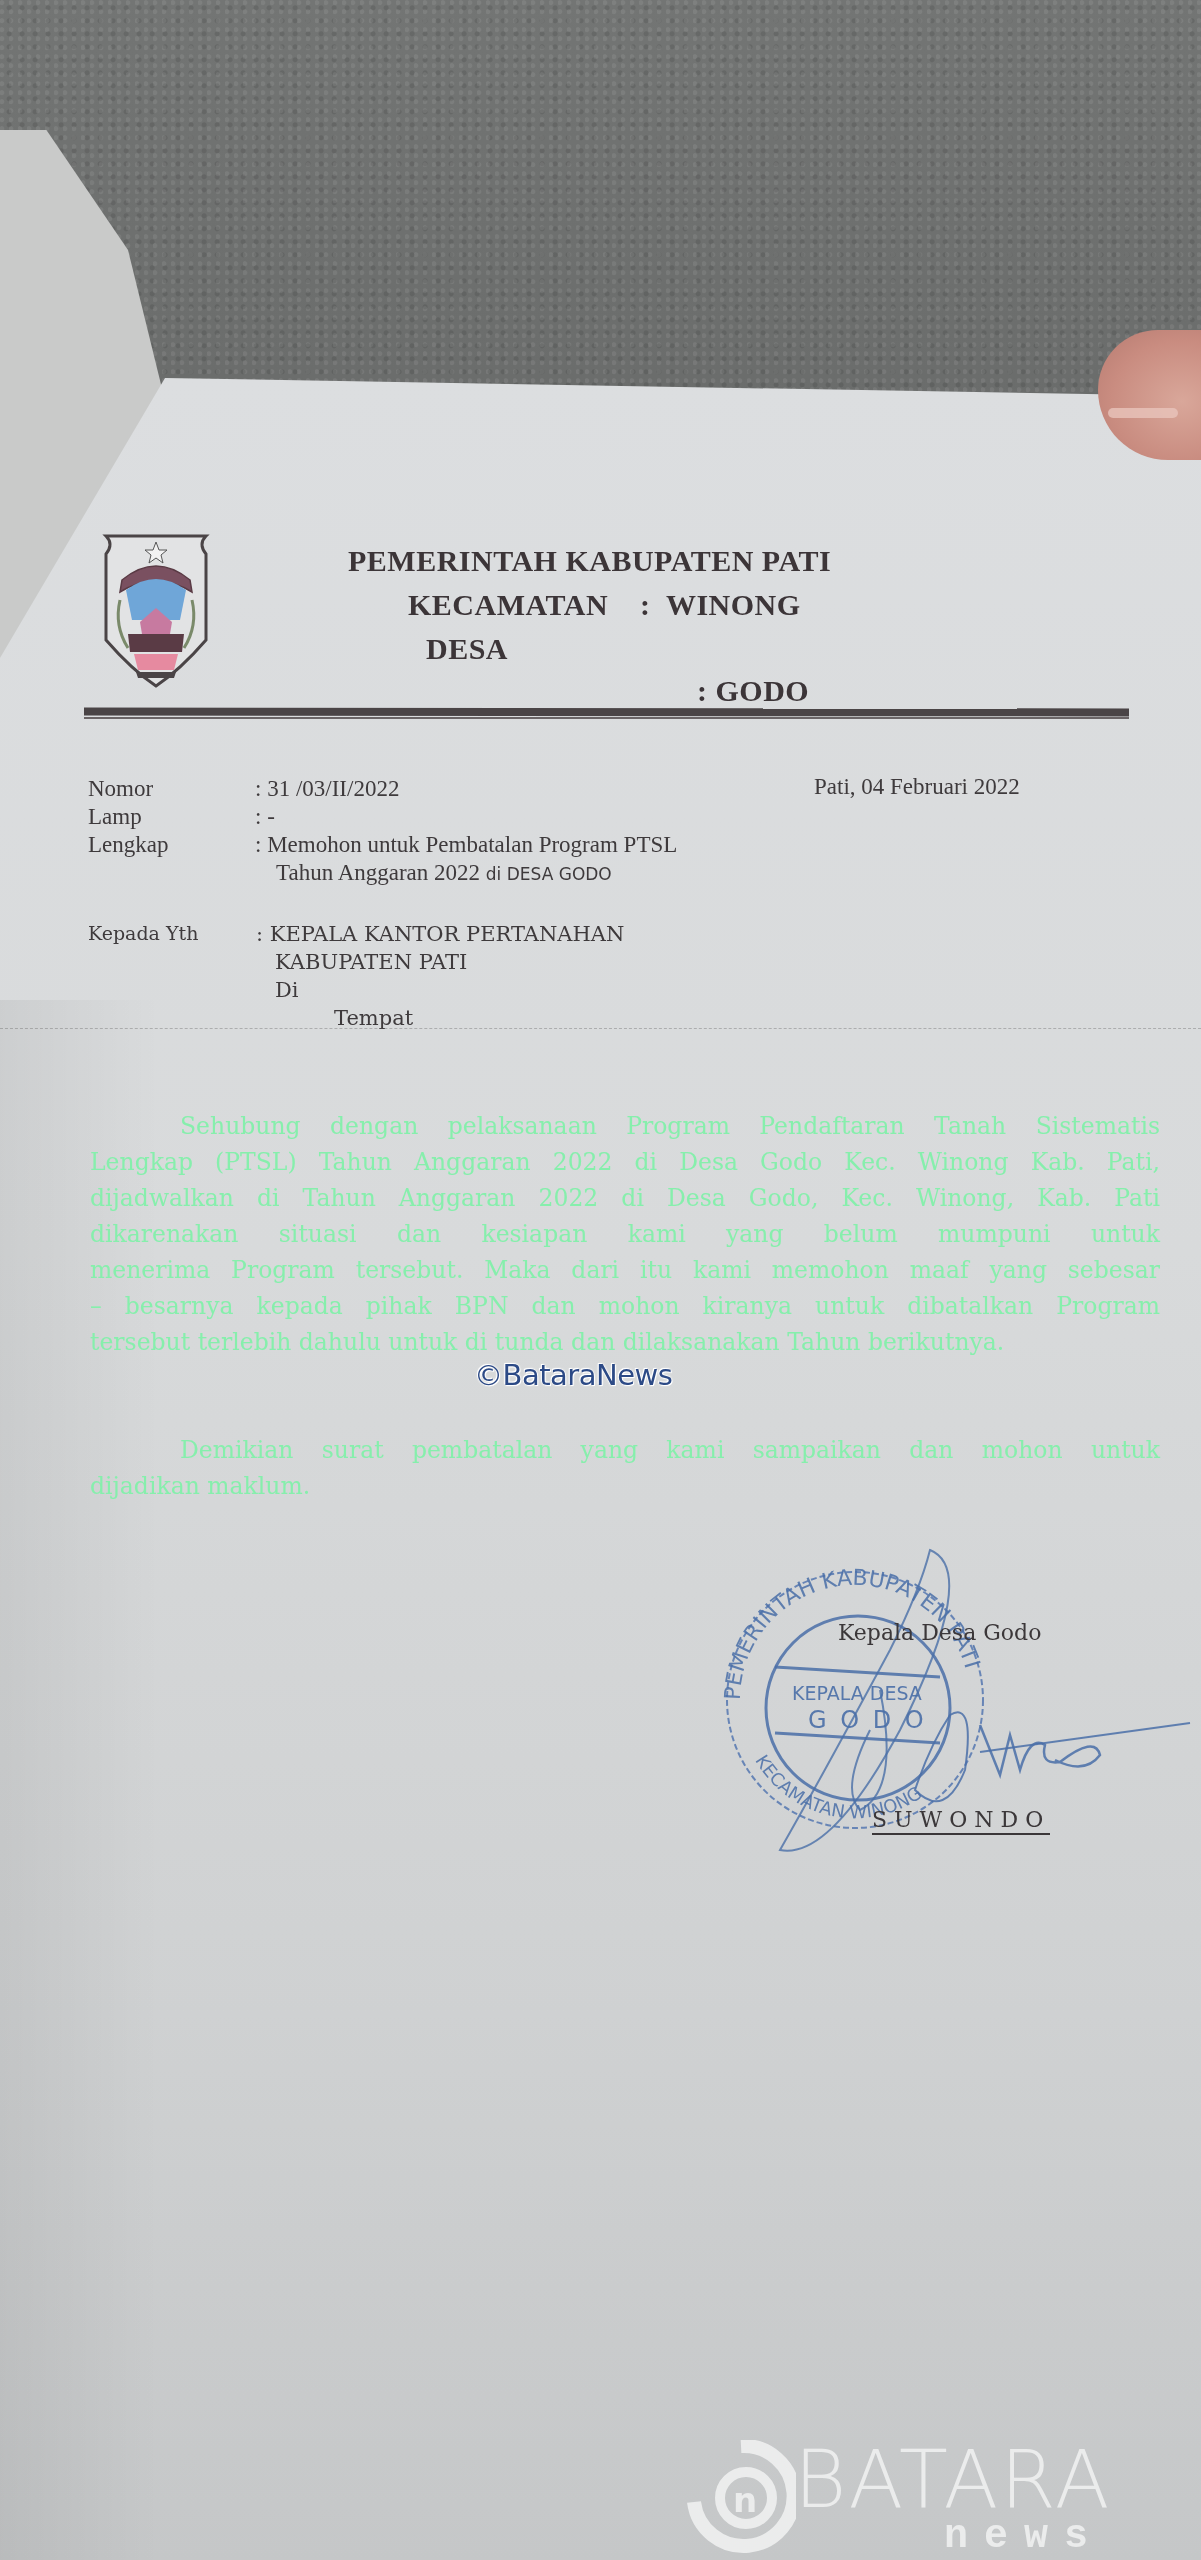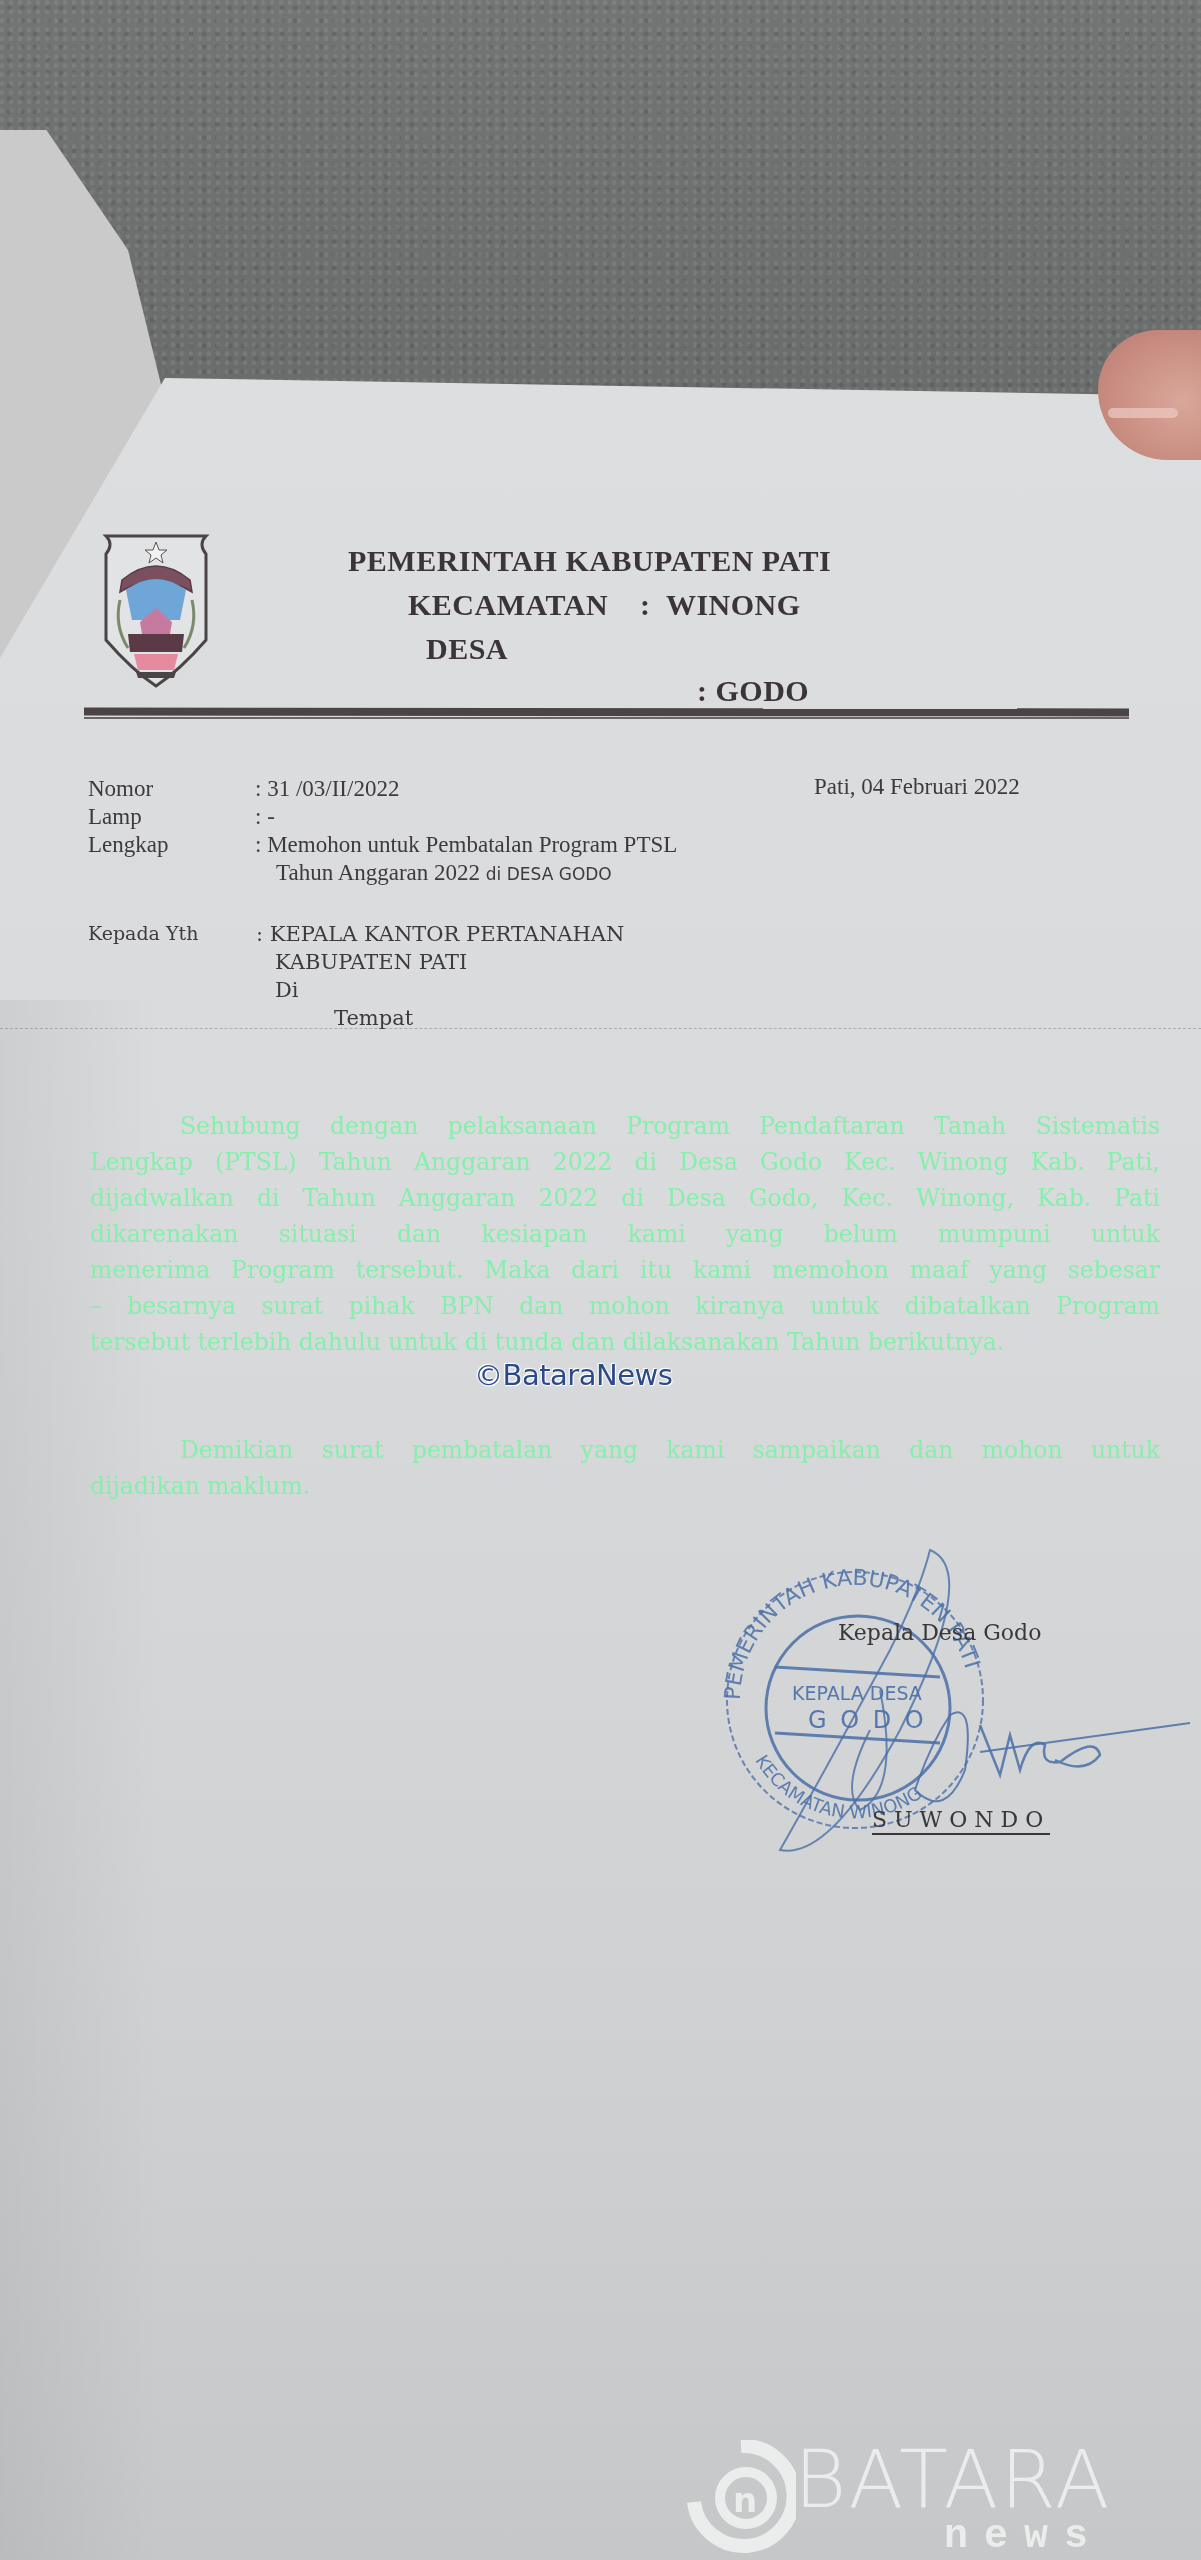--- a/index.html
+++ b/index.html
@@ -146,21 +146,21 @@
 <div class="meta" style="left:275px; top:978px; font-family:'DejaVu Serif',serif; font-size:21px;">Di</div>
 <div class="meta" style="left:334px; top:1006px; font-family:'DejaVu Serif',serif; font-size:21px;">Tempat</div>
 <div class="dotted"></div>
 
 <div class="body-text" style="top:1108px;">
   <span class="body-line indent">Sehubung dengan pelaksanaan Program Pendaftaran Tanah Sistematis</span>
   <span class="body-line">Lengkap (PTSL) Tahun Anggaran 2022 di Desa Godo Kec. Winong Kab. Pati,</span>
   <span class="body-line">dijadwalkan di Tahun Anggaran 2022 di Desa Godo, Kec. Winong, Kab. Pati</span>
   <span class="body-line">dikarenakan situasi dan kesiapan kami yang belum mumpuni untuk</span>
   <span class="body-line">menerima Program tersebut. Maka dari itu kami memohon maaf yang sebesar</span>
-  <span class="body-line">– besarnya surat pihak BPN dan mohon kiranya untuk dibatalkan Program</span>
+  <span class="body-line">– besarnya kepada pihak BPN dan mohon kiranya untuk dibatalkan Program</span>
   <span class="body-line last">tersebut terlebih dahulu untuk di tunda dan dilaksanakan Tahun berikutnya.</span>
 </div>
 
 <div class="body-text" style="top:1432px;">
   <span class="body-line indent">Demikian surat pembatalan yang kami sampaikan dan mohon untuk</span>
   <span class="body-line last">dijadikan maklum.</span>
 </div>
 
 <div class="watermark-small">©BataraNews</div>
 

